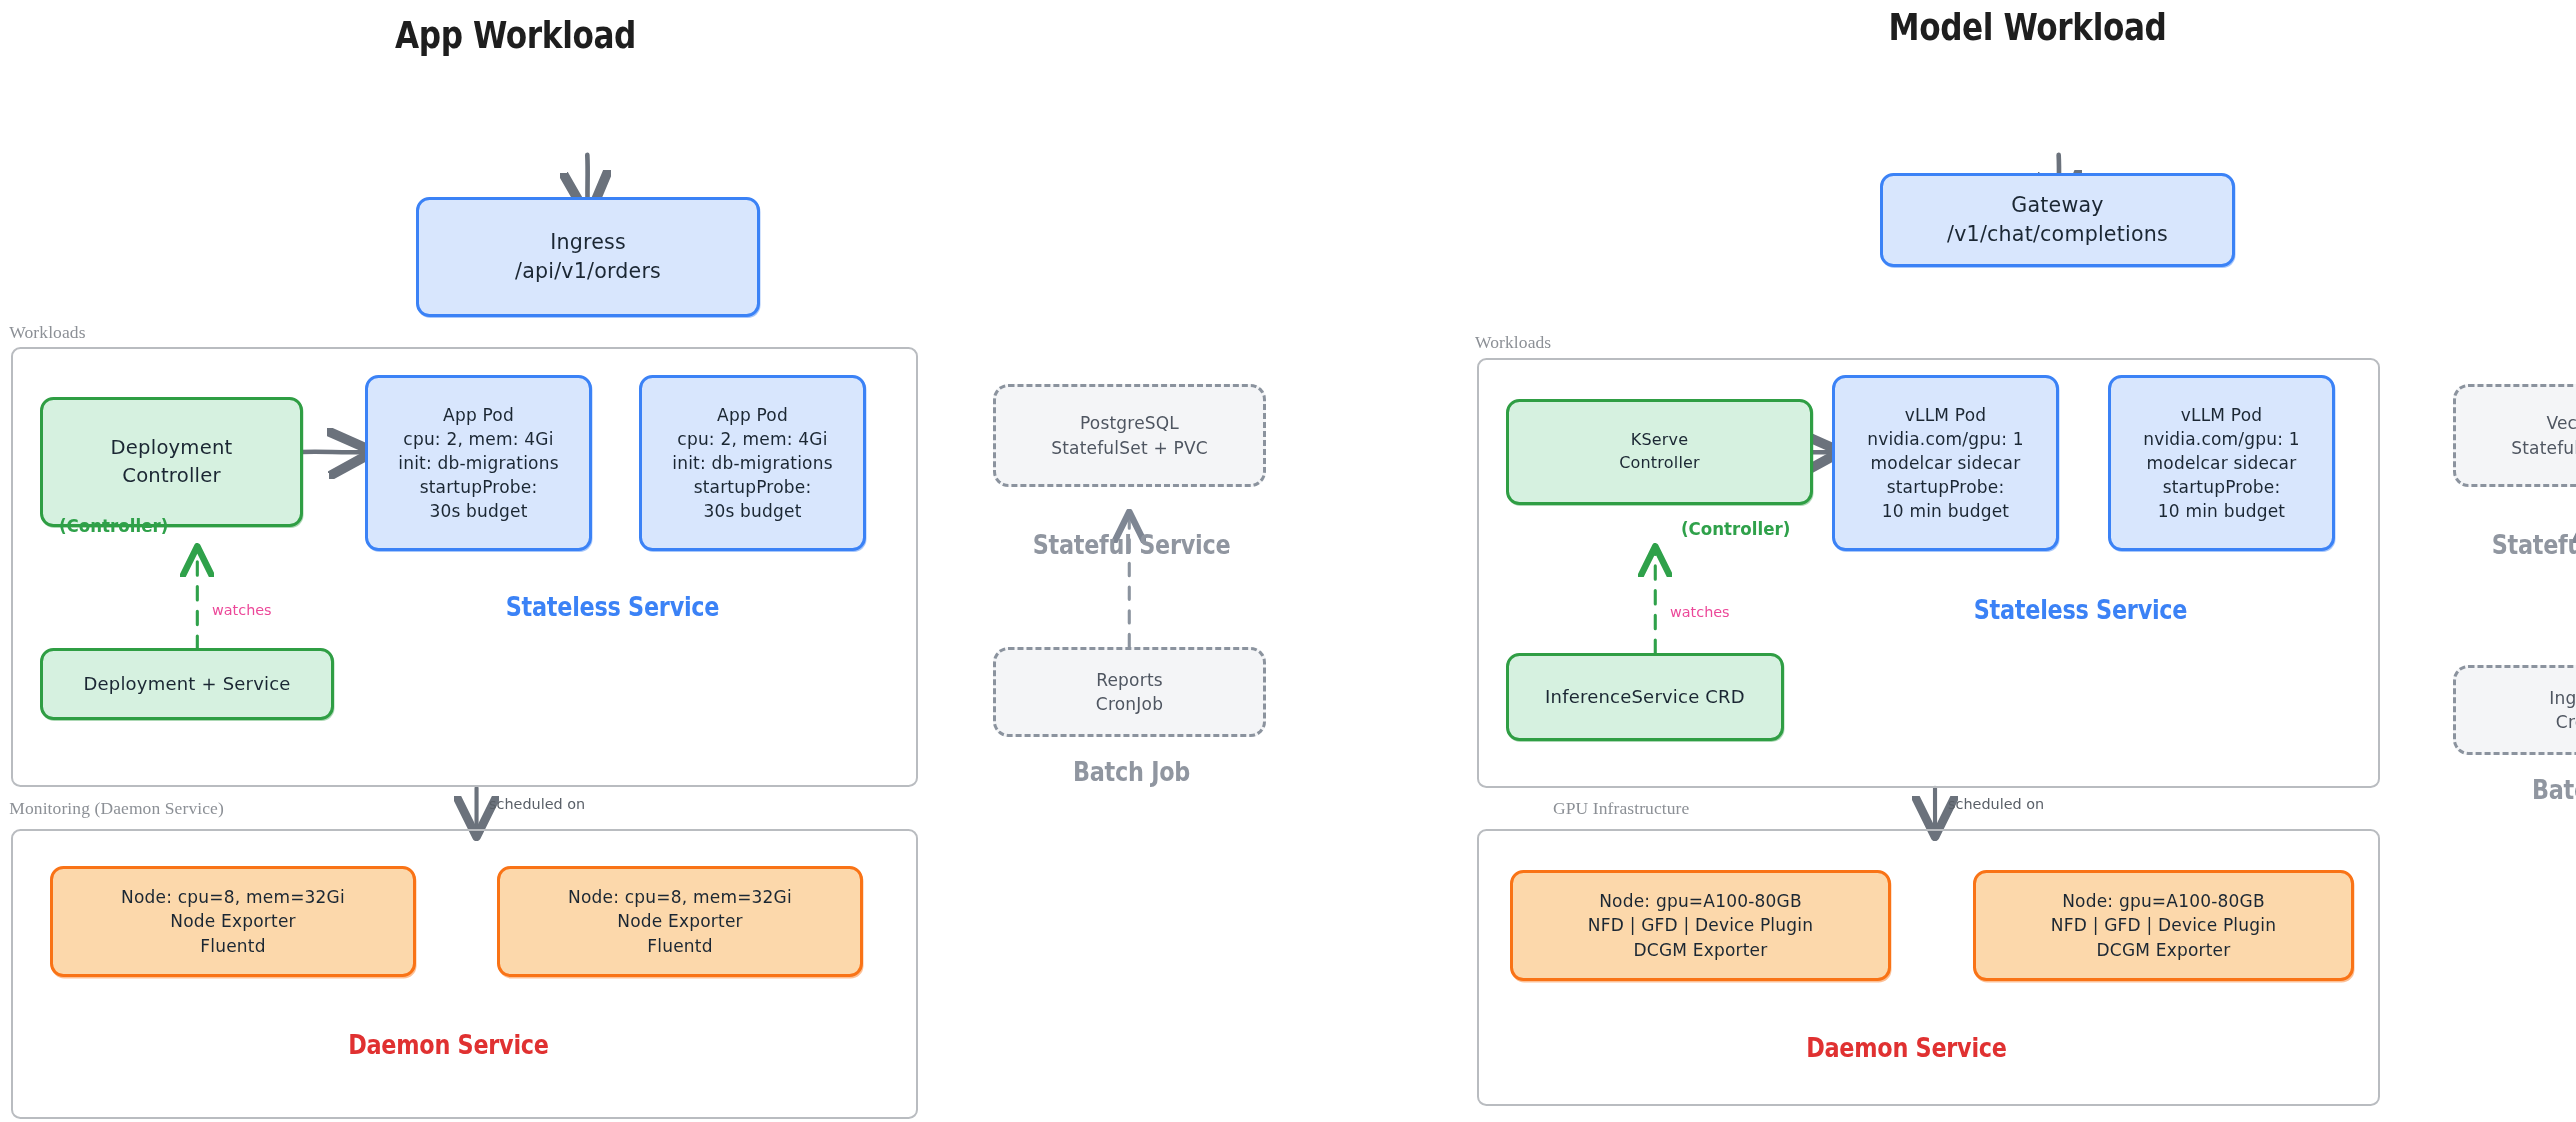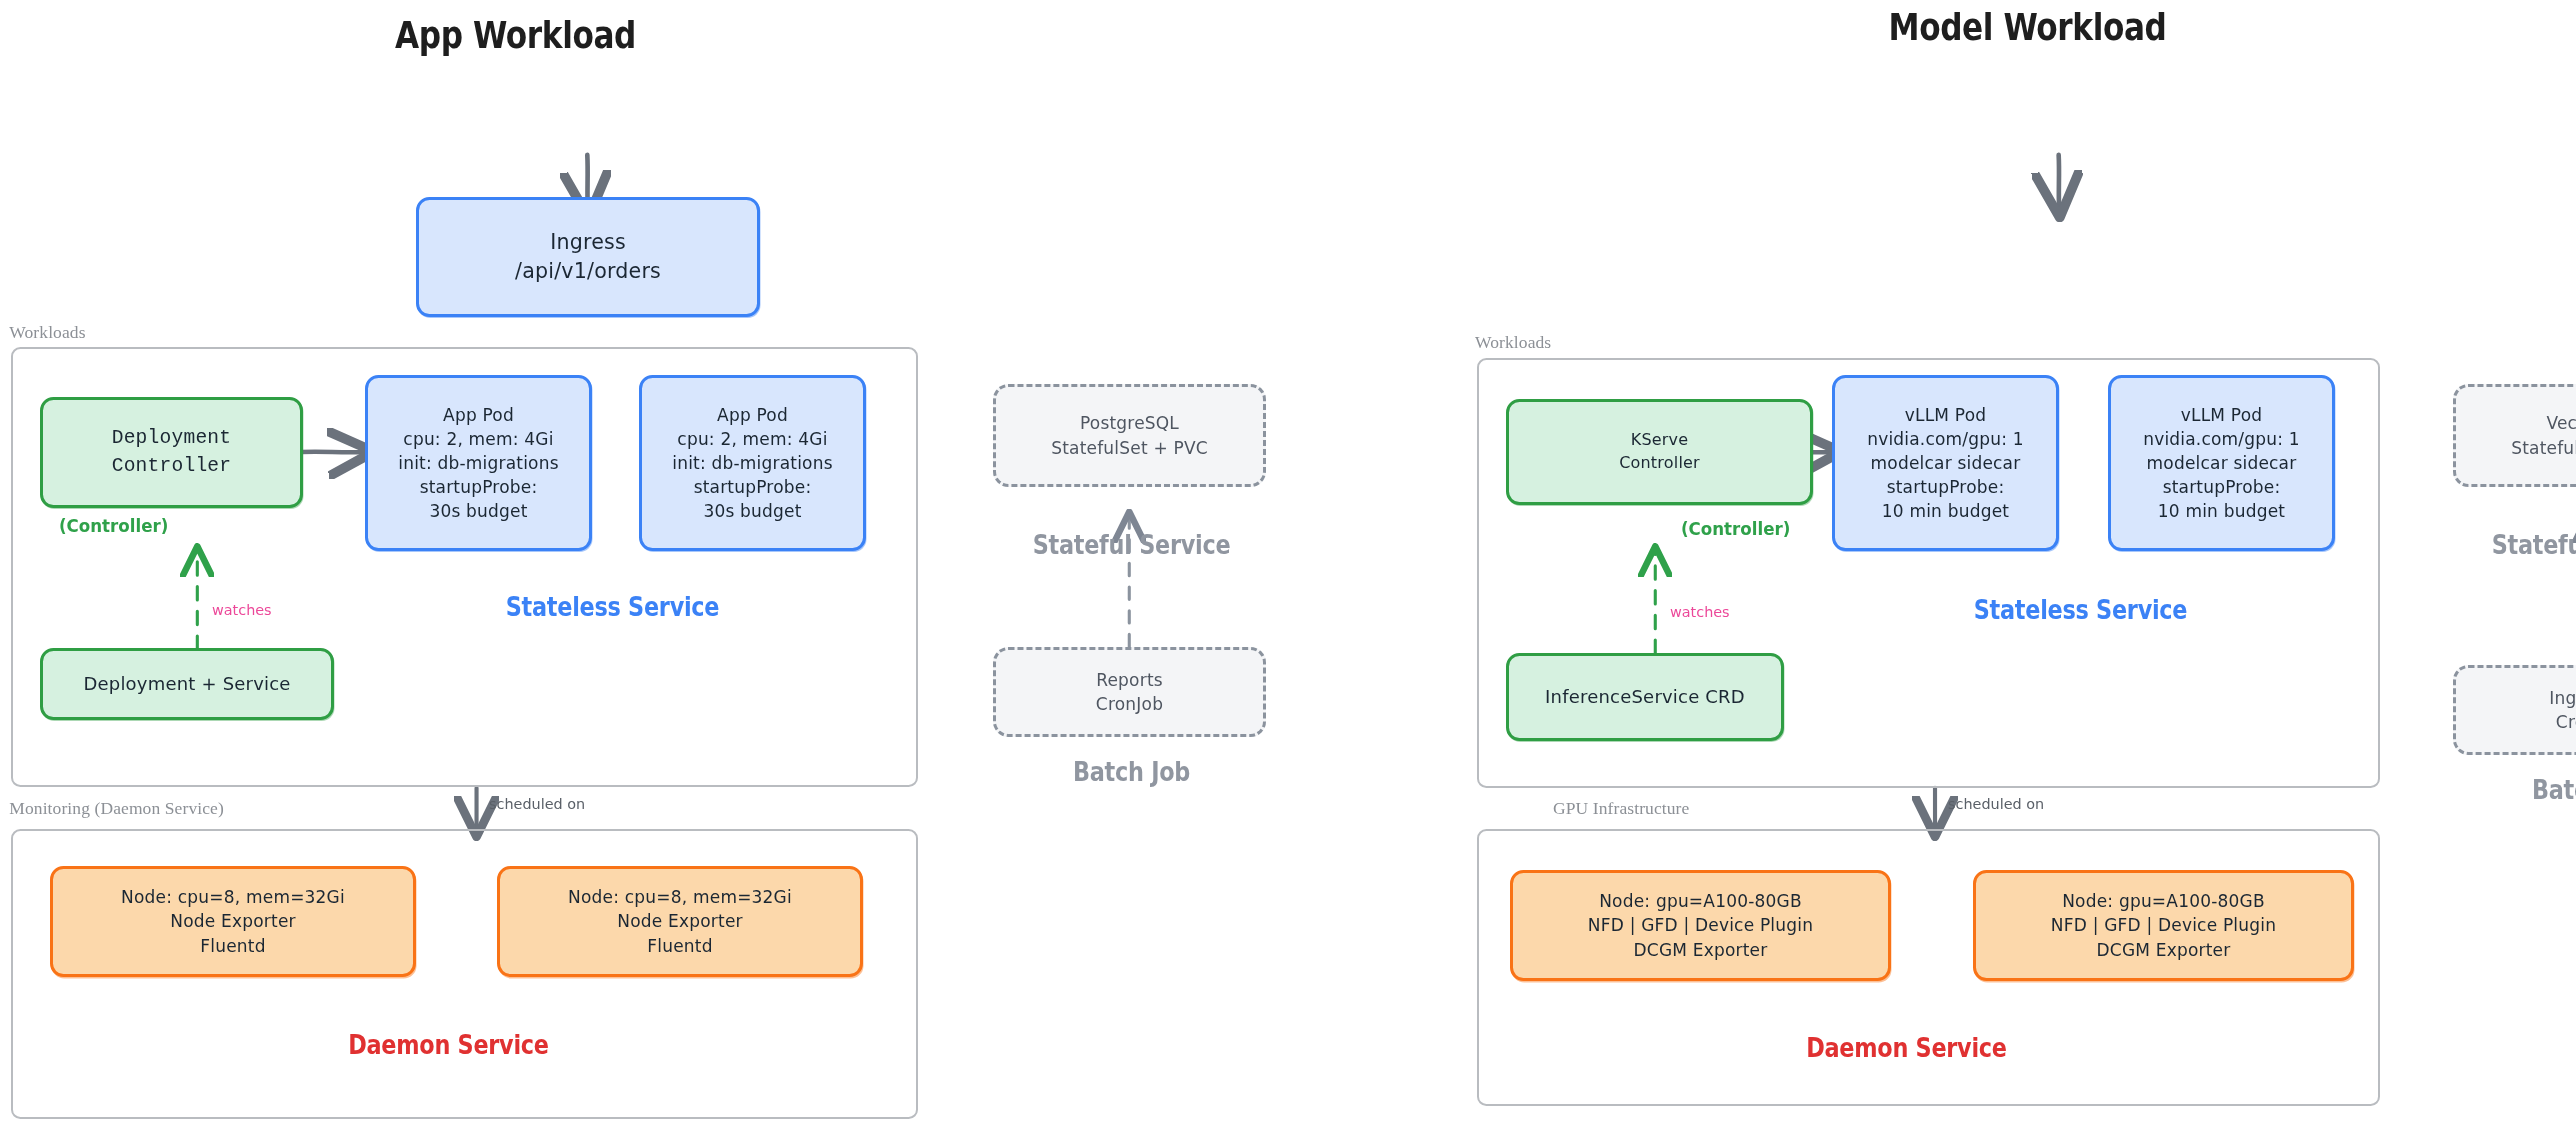--- a/index.html
+++ b/index.html
@@ -149,21 +149,21 @@
   </svg>
 
   <div class="panel-title" style="left:299px;top:13px;width:433px;">App Workload</div>
 
   <div class="node blue" style="left:416px;top:197px;width:344px;height:120px;font-size:20.6px;">Ingress
 /api/v1/orders</div>
 
   <div class="frame-label" style="left:9.3px;top:322px;">Workloads</div>
   <div class="frame" style="left:11.3px;top:347px;width:907px;height:440px;"></div>
 
-  <div class="node green" style="left:40px;top:397px;width:263px;height:111px;font-size:19.6px;font-family:Liberation Mono, monospace;">Deployment
+  <div class="node green" style="left:40px;top:397px;width:263px;height:130px;font-size:19.6px;">Deployment
 Controller</div>
   <div class="tag-green" style="left:59px;top:515px;">(Controller)</div>
   <div class="edge-label" style="left:212px;top:602px;">watches</div>
   <div class="node green" style="left:40px;top:648px;width:294px;height:72px;font-size:18px;">Deployment + Service</div>
 
   <div class="node blue" style="left:365px;top:375px;width:227px;height:176px;">App Pod
 cpu: 2, mem: 4Gi
 init: db-migrations
 startupProbe:
 30s budget</div>
@@ -189,20 +189,22 @@
 
   <div class="node dashed" style="left:993px;top:384px;width:273px;height:103px;">PostgreSQL
 StatefulSet + PVC</div>
   <div class="callout grey" style="left:969px;top:530px;width:325px;">Stateful Service</div>
   <div class="node dashed" style="left:993px;top:647px;width:273px;height:90px;">Reports
 CronJob</div>
   <div class="callout grey" style="left:969px;top:757px;width:325px;">Batch Job</div>
 
   <div class="panel-title" style="left:1770px;top:5.2px;width:515px;">Model Workload</div>
 
+  <div class="node blue" style="left:1880px;top:173px;width:355px;height:94px;font-size:20.6px;">Gateway
+/v1/chat/completions</div>
 
   <div class="frame-label" style="left:1475px;top:332px;">Workloads</div>
   <div class="frame" style="left:1477px;top:358px;width:903px;height:430px;"></div>
 
   <div class="node green" style="left:1506px;top:399px;width:307px;height:106px;font-size:16px;">KServe
 Controller</div>
   <div class="tag-green" style="left:1681px;top:518px;">(Controller)</div>
   <div class="edge-label" style="left:1670px;top:604px;">watches</div>
   <div class="node green" style="left:1506px;top:653px;width:278px;height:88px;font-size:18px;">InferenceService CRD</div>
 

